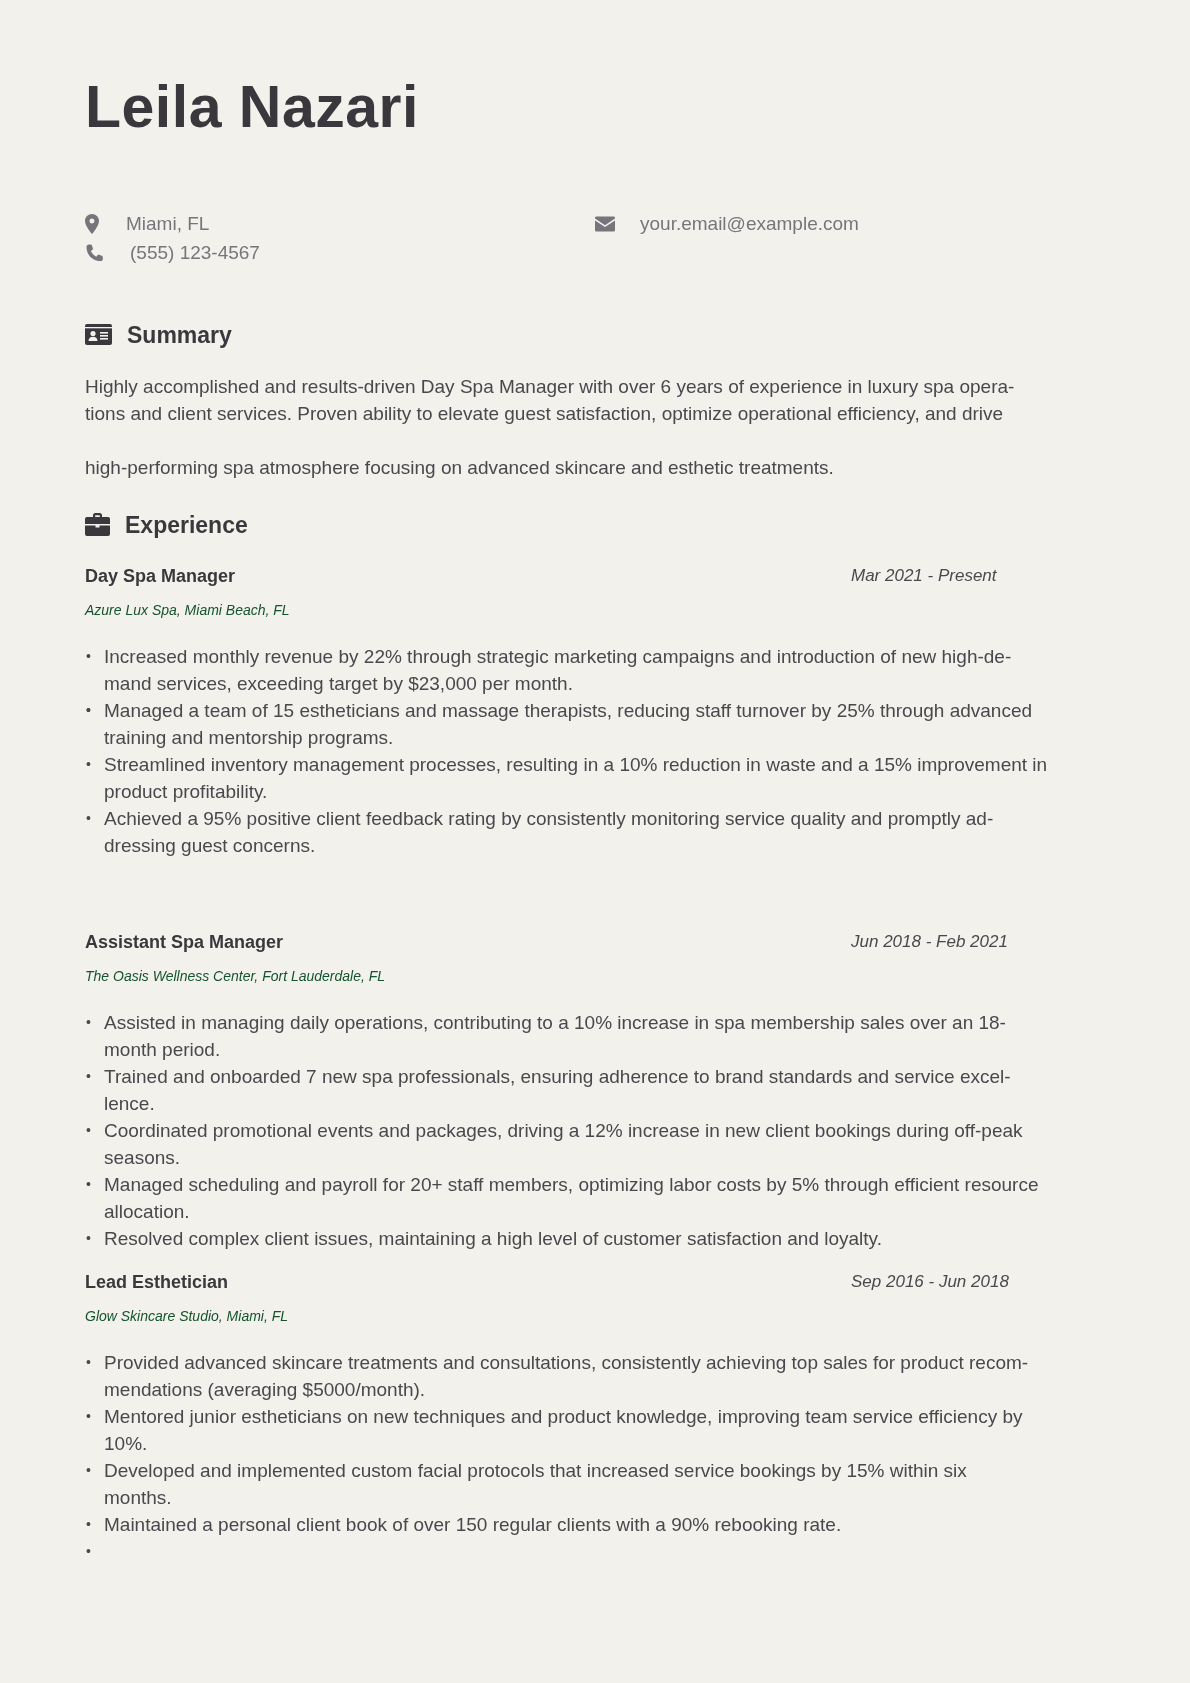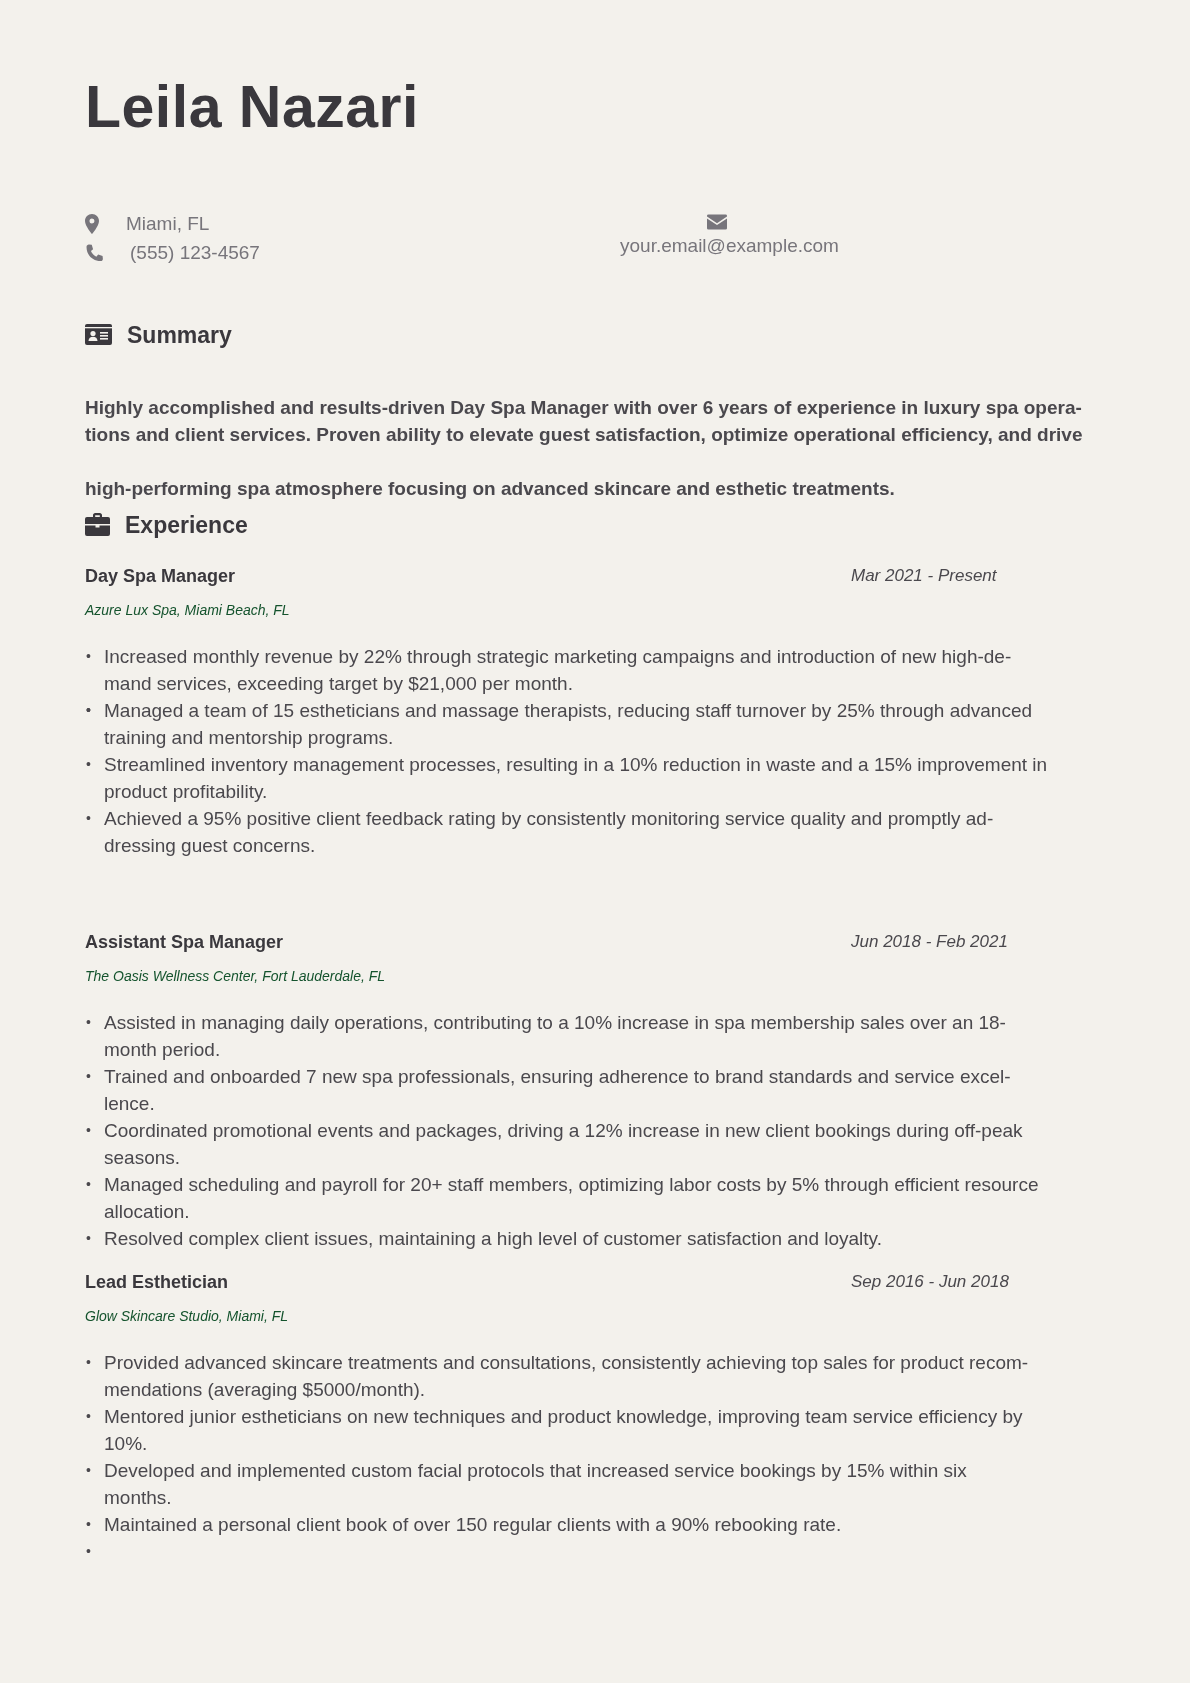--- a/index.html
+++ b/index.html
@@ -44,21 +44,21 @@
       display: inline-flex;
       width: 20px;
       height: 22px;
       align-items: center;
       justify-content: flex-start;
     }
     .contact.location { left: 0; top: 211px; }
     .contact.location .text { margin-left: 21px; }
     .contact.phone { left: 0; top: 240px; }
     .contact.phone .text { margin-left: 25px; }
-    .contact.email { left: 510px; top: 211px; flex-direction: column; }
+    .contact.email { left: 510px; top: 211px; }
     .contact.email .text { margin-left: 25px; }
 
     .section-heading {
       position: absolute;
       left: 0;
       display: flex;
       align-items: flex-start;
       font-size: 23px;
       font-weight: bold;
       color: #3a383d;
@@ -70,28 +70,27 @@
       align-items: center;
     }
     .section-heading.summary { top: 322px; }
     .section-heading.summary .label { margin-left: 14px; }
     .section-heading.experience { top: 512px; }
     .section-heading.experience .label { margin-left: 12px; }
 
     .summary-text {
       position: absolute;
       left: 0;
-      top: 394px;
+      top: 373px;
       width: 1020px;
       font-size: 19px;
       line-height: 27px;
       color: #4a484d;
       margin: 0;
       text-align: left;
-      font-weight: bold;
     }
 
     .job {
       position: absolute;
       left: 0;
       width: 1020px;
     }
     .job-title {
       font-size: 18px;
       font-weight: bold;
@@ -204,21 +203,21 @@
     </span>
     <span class="label">Experience</span>
   </div>
 
   <div class="job j1">
     <div class="job-title">Day Spa Manager</div>
     <div class="job-dates">Mar 2021 - Present</div>
     <div class="job-company">Azure Lux Spa, Miami Beach, FL</div>
     <ul class="job-bullets">
       <li><span class="bullet">•</span><span class="btext" style="white-space: pre-line;">Increased monthly revenue by 22% through strategic marketing campaigns and introduction of new high-de-
-mand services, exceeding target by $21,000 per month.</span></li>
+mand services, exceeding target by $23,000 per month.</span></li>
       <li><span class="bullet">•</span></li>
       <li><span class="bullet">•</span><span class="btext" style="white-space: pre-line;">Managed a team of 15 estheticians and massage therapists, reducing staff turnover by 25% through advanced
 training and mentorship programs.</span></li>
       <li><span class="bullet">•</span><span class="btext" style="white-space: pre-line;">Streamlined inventory management processes, resulting in a 10% reduction in waste and a 15% improvement in
 product profitability.</span></li>
       <li><span class="bullet">•</span><span class="btext" style="white-space: pre-line;">Achieved a 95% positive client feedback rating by consistently monitoring service quality and promptly ad-
 dressing guest concerns.</span></li>
     </ul>
   </div>
 

